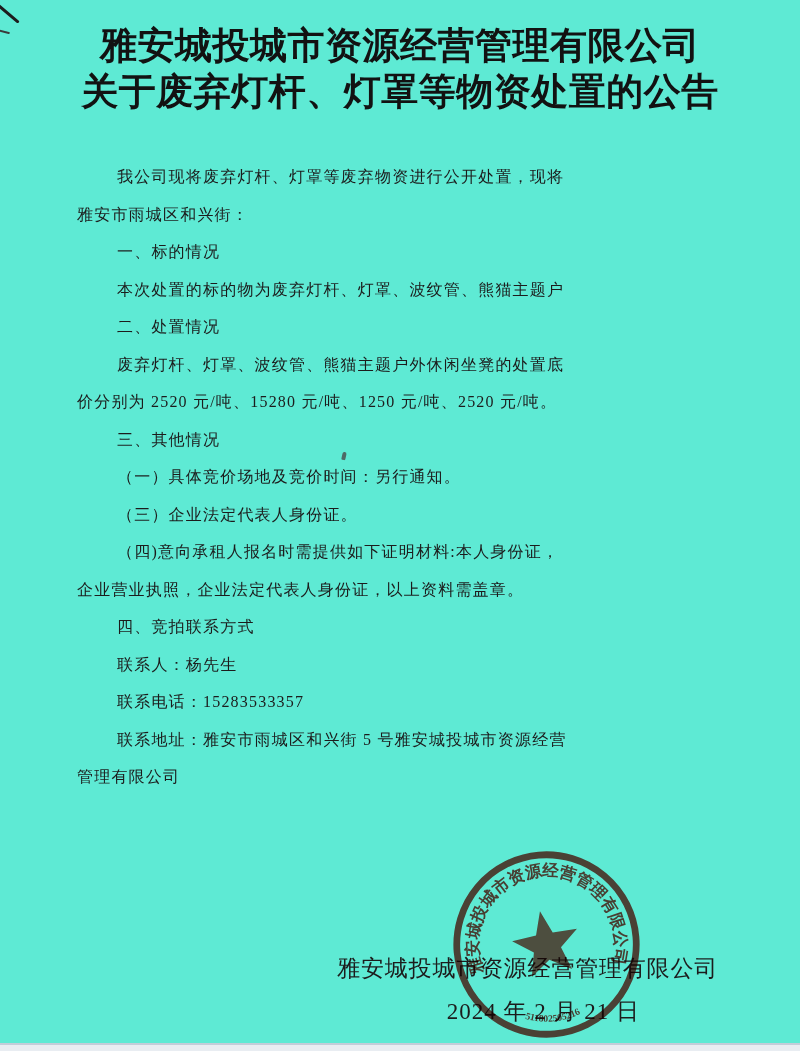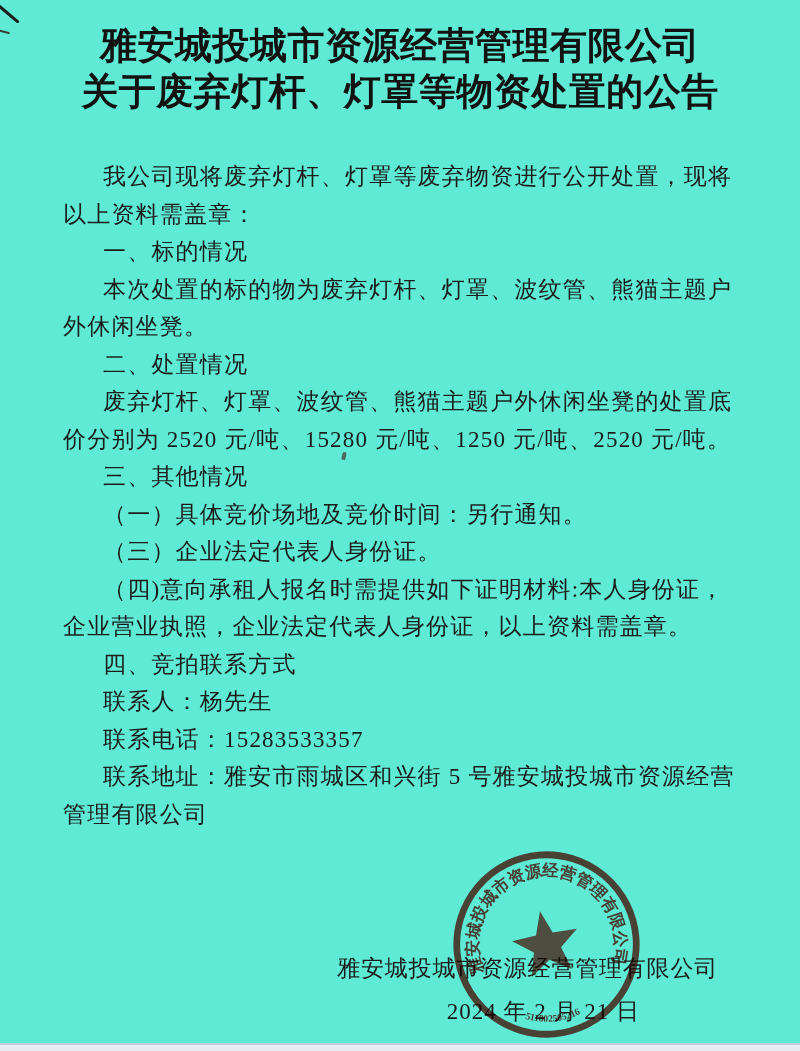--- a/index.html
+++ b/index.html
@@ -8,22 +8,22 @@
     background:#5eead4; overflow:hidden;
     font-family:"Liberation Serif","DejaVu Serif",serif;
     color:#1c1c1c;
   }
   .title-block { padding-top:23px; text-align:center; }
   .title-line {
     font-size:37px; font-weight:bold; line-height:46px;
     color:#121212; letter-spacing:0.5px; white-space:nowrap;
   }
   .content {
-    position:absolute; top:158px; left:63px; right:40px;
-    font-size:23px; letter-spacing:1.2px;
+    position:absolute; top:158px; left:77px; right:40px;
+    font-size:16px; letter-spacing:1.2px;
   }
   .line { line-height:37.5px; height:37.5px; white-space:nowrap; }
   .ind { text-indent:40px; }
   .sig-company {
     position:absolute; top:953px; right:82px;
     font-size:23px; letter-spacing:0.8px; white-space:nowrap; z-index:1;
   }
   .sig-date {
     position:absolute; top:996px; right:160px;
     font-size:23px; letter-spacing:1px; white-space:nowrap; z-index:1;
@@ -61,24 +61,23 @@
   <div class="scratch2"></div>
   <div class="speck"></div>
 
   <div class="title-block">
     <div class="title-line">雅安城投城市资源经营管理有限公司</div>
     <div class="title-line">关于废弃灯杆、灯罩等物资处置的公告</div>
   </div>
 
   <div class="content">
     <div class="line ind">我公司现将废弃灯杆、灯罩等废弃物资进行公开处置，现将</div>
-    <div class="line">以上资料需盖章：</div>
+    <div class="line">雅安市雨城区和兴街：</div>
     <div class="line ind">一、标的情况</div>
     <div class="line ind">本次处置的标的物为废弃灯杆、灯罩、波纹管、熊猫主题户</div>
-    <div class="line">外休闲坐凳。</div>
     <div class="line ind">二、处置情况</div>
     <div class="line ind">废弃灯杆、灯罩、波纹管、熊猫主题户外休闲坐凳的处置底</div>
     <div class="line">价分别为 2520 元/吨、15280 元/吨、1250 元/吨、2520 元/吨。</div>
     <div class="line ind">三、其他情况</div>
     <div class="line ind">（一）具体竞价场地及竞价时间：另行通知。</div>
     <div class="line ind">（三）企业法定代表人身份证。</div>
     <div class="line ind">（四)意向承租人报名时需提供如下证明材料:本人身份证，</div>
     <div class="line">企业营业执照，企业法定代表人身份证，以上资料需盖章。</div>
     <div class="line ind">四、竞拍联系方式</div>
     <div class="line ind">联系人：杨先生</div>

